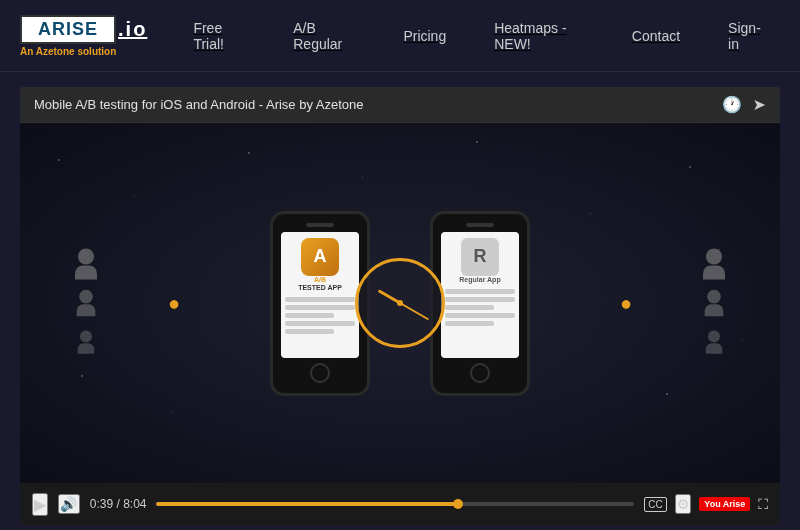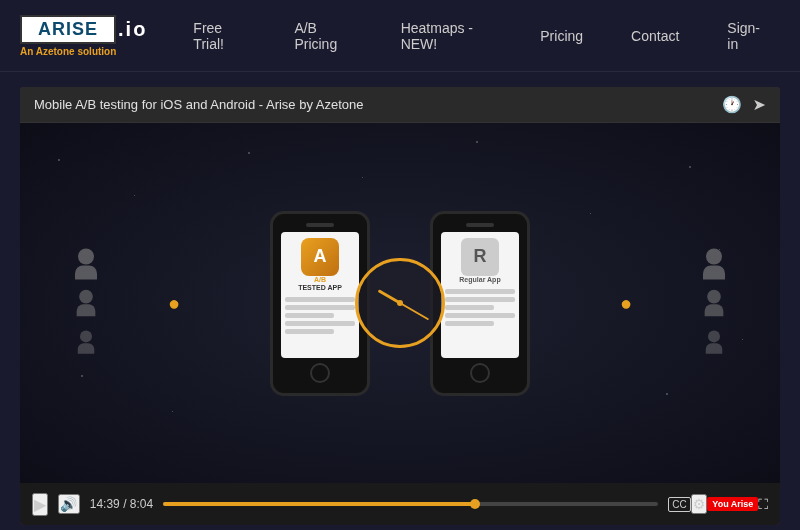--- a/index.html
+++ b/index.html
@@ -38,35 +38,37 @@
       letter-spacing: 1px;
       border: 2px solid #333;
       text-align: center;
     }
     .logo-io {
       color: #fff;
       font-size: 20px;
       font-weight: bold;
       margin-left: 2px;
       letter-spacing: 2px;
+      text-decoration: underline;
     }
     .logo-sub {
       color: #999;
       font-size: 10px;
       margin-top: 2px;
     }
     .logo-sub span {
       color: #e8a020;
       font-weight: bold;
     }
     .nav-links {
       display: flex;
       gap: 16px;
       flex: 1;
       justify-content: flex-end;
+      text-decoration: underline;
     }
     .nav-link {
       color: #ccc;
       text-decoration: none;
       font-size: 14px;
       padding: 0 16px;
       height: 72px;
       display: flex;
       align-items: center;
       cursor: pointer;
@@ -365,20 +367,21 @@
       top: 50%;
       transform: translate(50%, -50%);
       width: 10px;
       height: 10px;
       background: #e8a020;
       border-radius: 50%;
     }
     .ctrl-right {
       display: flex;
       align-items: center;
+      gap: 8px;
     }
     .cc-btn {
       color: #ccc;
       font-size: 10px;
       border: 1px solid #ccc;
       padding: 1px 3px;
       border-radius: 2px;
       cursor: pointer;
     }
     .yt-badge {
@@ -408,23 +411,23 @@
         <span>ARISE</span>
       </div>
       <span class="logo-io">.io</span>
     </div>
     <div class="logo-sub">
       <span>An </span><span style="color:#e8a020;font-weight:bold;">Azetone</span><span> solution</span>
     </div>
   </div>
   <div class="nav-links">
     <a class="nav-link">Free Trial!</a>
-    <a class="nav-link">A/B Pricing</a>
+    <a class="nav-link">A/B Regular</a>
+    <a class="nav-link">Pricing</a>
     <a class="nav-link">Heatmaps -NEW!</a>
-    <a class="nav-link">Pricing</a>
     <a class="nav-link">Contact</a>
     <a class="nav-link">Sign-in</a>
   </div>
 </nav>
 
 <div class="video-container">
 
   <div class="video-titlebar">
     <span class="video-title-text">Mobile A/B testing for iOS and Android - Arise by Azetone</span>
     <div class="video-title-icons">
@@ -530,21 +533,21 @@
         <div class="user-body"></div>
       </div>
     </div>
 
   </div>
 
   <div class="video-controls">
     <button class="ctrl-btn">▶</button>
     <button class="ctrl-btn" style="font-size:14px;">🔊</button>
     <span class="time-display">
-      <span>14:39</span>
+      <span>0:39</span>
       <span> / </span>
       <span>8:04</span>
     </span>
     <div class="progress-bar-wrap">
       <div class="progress-bar-fill"></div>
       <div class="progress-thumb"></div>
     </div>
     <div class="ctrl-right">
       <span class="cc-btn">CC</span>
       <button class="ctrl-btn" style="font-size:14px;">⚙</button>

